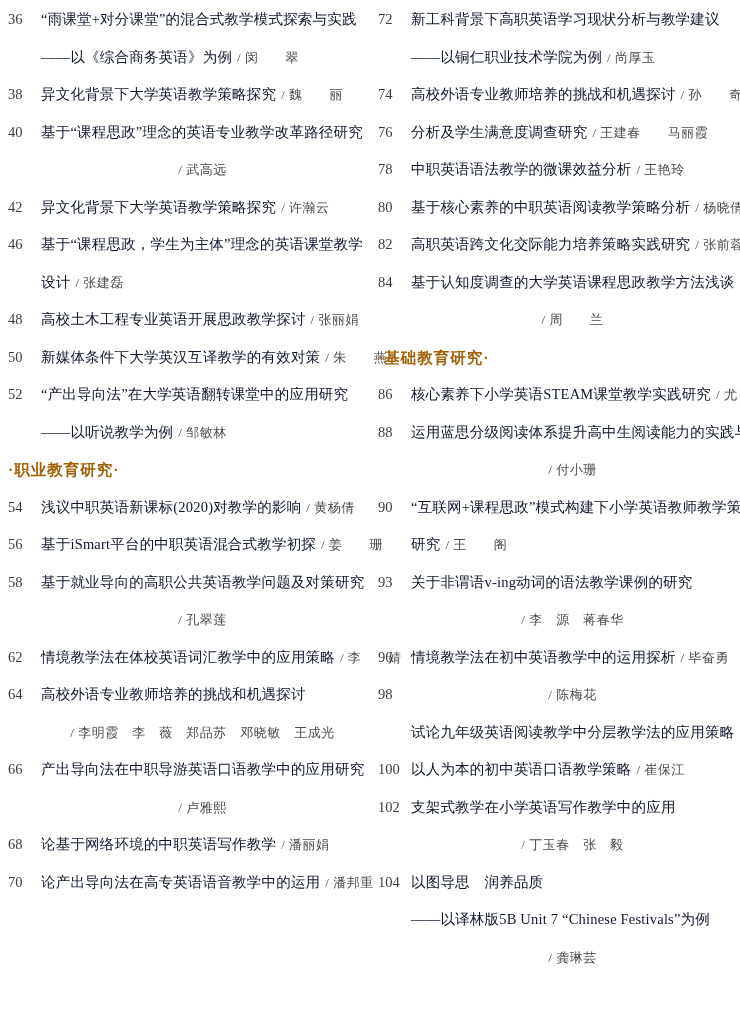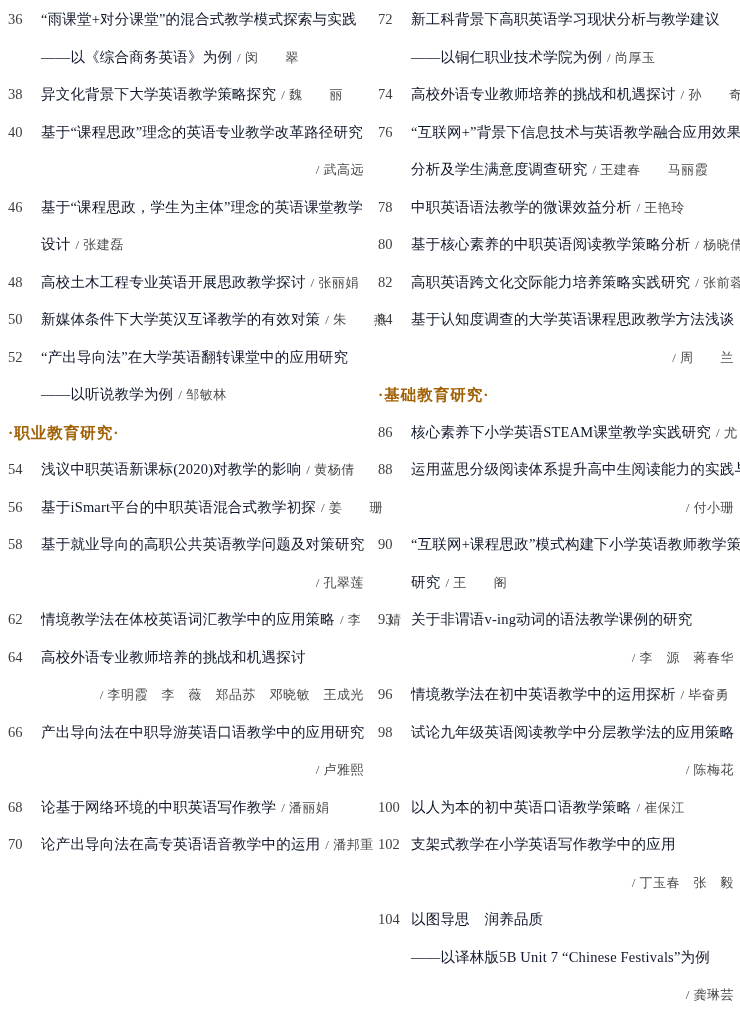--- a/index.html
+++ b/index.html
@@ -31,21 +31,21 @@
     color: #3d3d3d;
     white-space: nowrap;
   }
   .body { flex: 1 1 auto; min-width: 0; }
   .line {
     font-size: 14.5px;
     line-height: 37.5px;
     letter-spacing: 0.2px;
     white-space: nowrap;
   }
-  .line.right { text-align: right; }
+  .line.right { text-align: center; }
   .t { color: #0f172a; }
   .a {
     font-size: 13px;
     color: #4a4a4a;
     margin-left: 5px;
     letter-spacing: 0.5px;
   }
   .line.right .a { margin-left: 0; }
   .heading {
     font-weight: bold;
@@ -74,20 +74,26 @@
         </div>
       </div>
       <div class="entry">
         <span class="num">40</span>
         <div class="body">
           <div class="line"><span class="t">基于“课程思政”理念的英语专业教学改革路径研究</span></div>
           <div class="line right"><span class="a">/ 武高远</span></div>
         </div>
       </div>
       <div class="entry">
+        <span class="num">42</span>
+        <div class="body">
+          <div class="line"><span class="t">异文化背景下大学英语教学策略探究</span><span class="a">/ 许瀚云</span></div>
+        </div>
+      </div>
+      <div class="entry">
         <span class="num">46</span>
         <div class="body">
           <div class="line"><span class="t">基于“课程思政，学生为主体”理念的英语课堂教学</span></div>
           <div class="line"><span class="t">设计</span><span class="a">/ 张建磊</span></div>
         </div>
       </div>
       <div class="entry">
         <span class="num">48</span>
         <div class="body">
           <div class="line"><span class="t">高校土木工程专业英语开展思政教学探讨</span><span class="a">/ 张丽娟</span></div>
@@ -169,21 +175,20 @@
       </div>
       <div class="entry">
         <span class="num">74</span>
         <div class="body">
           <div class="line"><span class="t">高校外语专业教师培养的挑战和机遇探讨</span><span class="a">/ 孙　　奇</span></div>
         </div>
       </div>
       <div class="entry">
         <span class="num">76</span>
         <div class="body">
-          <div class="line"><span class="t">“互联网+”背景下信息技术与英语教学融合应用效果</span></div>
           <div class="line"><span class="t">分析及学生满意度调查研究</span><span class="a">/ 王建春　　马丽霞</span></div>
         </div>
       </div>
       <div class="entry">
         <span class="num">78</span>
         <div class="body">
           <div class="line"><span class="t">中职英语语法教学的微课效益分析</span><span class="a">/ 王艳玲</span></div>
         </div>
       </div>
       <div class="entry">
@@ -235,22 +240,22 @@
       </div>
       <div class="entry">
         <span class="num">96</span>
         <div class="body">
           <div class="line"><span class="t">情境教学法在初中英语教学中的运用探析</span><span class="a">/ 毕奋勇</span></div>
         </div>
       </div>
       <div class="entry">
         <span class="num">98</span>
         <div class="body">
+          <div class="line right"><span class="a">/ 陈梅花</span></div>
           <div class="line"><span class="t">试论九年级英语阅读教学中分层教学法的应用策略</span></div>
-          <div class="line right"><span class="a">/ 陈梅花</span></div>
         </div>
       </div>
       <div class="entry">
         <span class="num">100</span>
         <div class="body">
           <div class="line"><span class="t">以人为本的初中英语口语教学策略</span><span class="a">/ 崔保江</span></div>
         </div>
       </div>
       <div class="entry">
         <span class="num">102</span>

